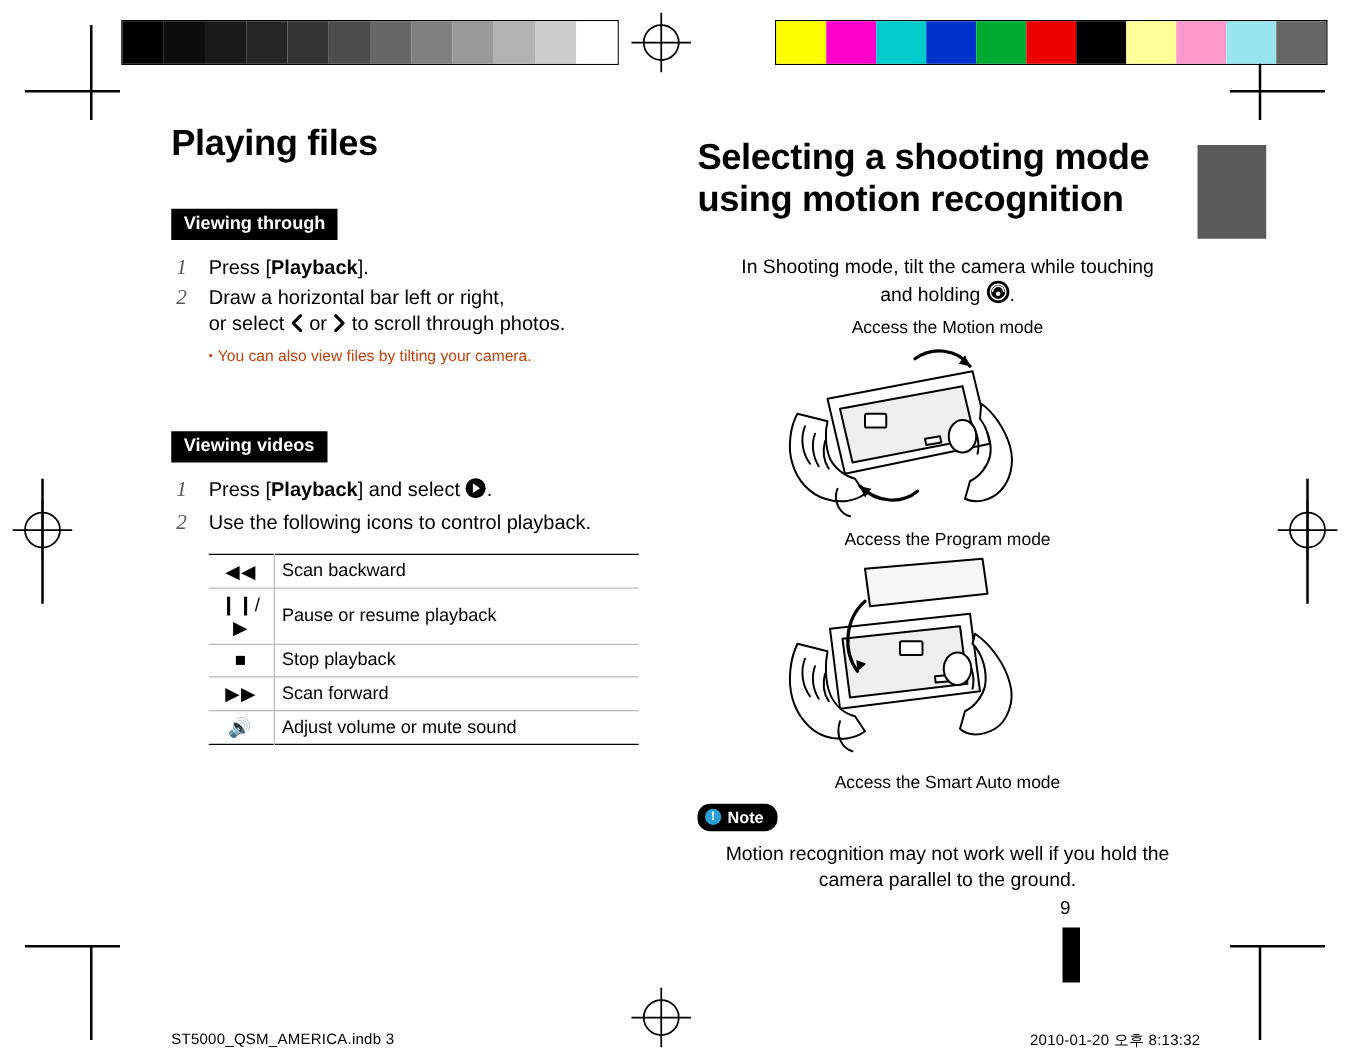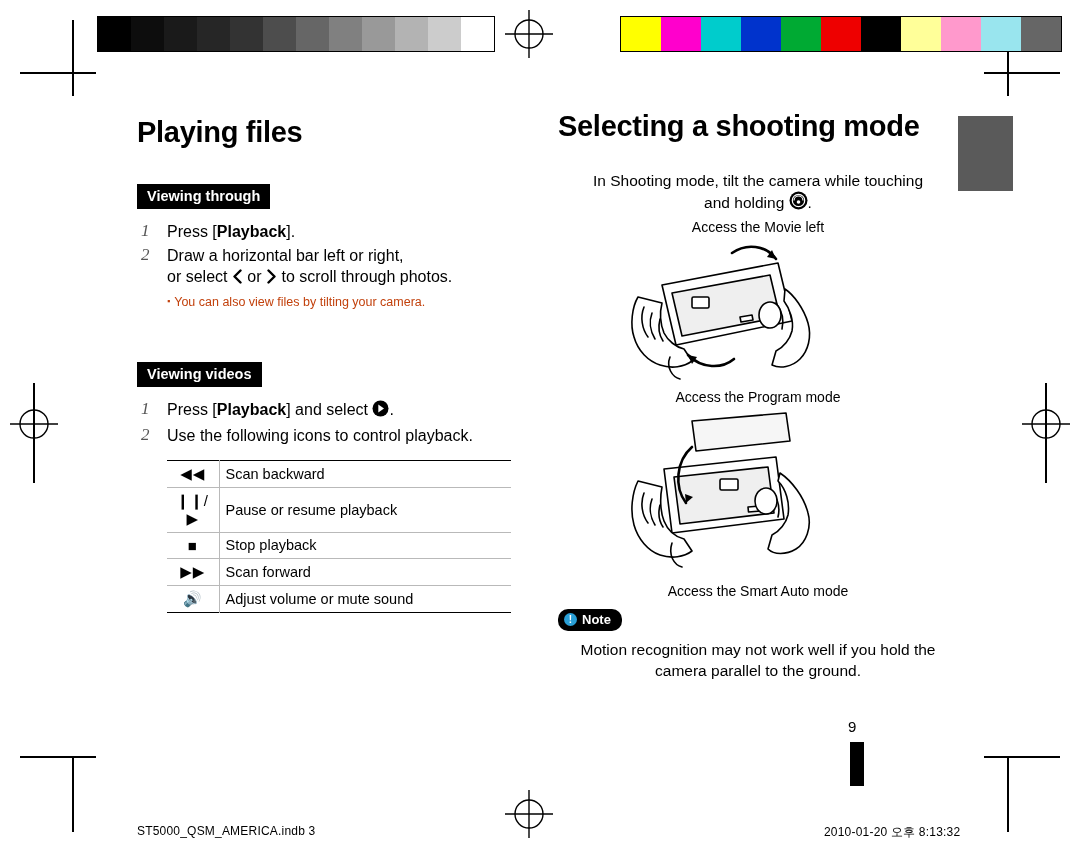--- a/index.html
+++ b/index.html
@@ -17,21 +17,21 @@
   
   .crop { position:absolute; background:#000; }
 
   
   .bar-gray { position:absolute; left:97px; top:16px; display:flex; border:1px solid #000; }
   .bar-gray div { width:33px; height:34px; }
   .bar-color { position:absolute; left:620px; top:16px; display:flex; border:1px solid #000;}
   .bar-color div { width:40px; height:34px; }
 
   
-  .col-left { position:absolute; left:137px; top:116px; width:380px; }
+  .col-left { position:absolute; left:137px; top:99px; width:380px; }
   .col-right { position:absolute; left:558px; top:110px; width:400px; }
 
   h1.title {
     font-size:29px; font-weight:bold; margin:0 0 34px 0; letter-spacing:-0.3px;
     line-height:1.16;
   }
   h1.title.r { margin-bottom:26px; }
 
   .secthead {
     display:inline-block; background:#000; color:#fff;
@@ -241,35 +241,36 @@
             <td class="ic">🔊</td>
             <td>Adjust volume or mute sound</td>
           </tr>
         </tbody>
     </table>
   </div>
 
   <div class="col-right">
     <h1 class="title r">
       <span>Selecting a shooting mode</span><br>
+      <span>using motion recognition</span>
     </h1>
 
     <p class="para">
       <span>In Shooting mode, tilt the camera while touching</span><br>
       <span>and holding </span><span class="smallicon">
         <svg width="19" height="19" viewBox="0 0 19 19">
             <circle cx="9.5" cy="9.5" r="9" fill="#000"></circle>
             <circle cx="9.5" cy="9.5" r="6.2" fill="none" stroke="#fff" stroke-width="1.2"></circle>
             <path d="M5 9.5 A4.5 4.5 0 0 1 14 9.5" fill="none" stroke="#fff" stroke-width="1.2"></path>
             <circle cx="9.5" cy="11" r="1.8" fill="#fff"></circle>
           </svg>
       </span><span>.</span>
     </p>
 
-    <div class="caption">Access the Movie left</div>
+    <div class="caption">Access the Motion mode</div>
 
     
     <div style="position:relative;height:148px;">
       <svg width="330" height="148" viewBox="0 0 330 148" style="position:absolute;left:22px;top:0;">
         <g fill="none" stroke="#000" stroke-width="1.6" stroke-linecap="round" stroke-linejoin="round">
 
           <path d="M82 48 L198 26 L212 84 L96 108 Z" fill="#fff"></path>
           <path d="M92 56 L190 38 L200 80 L102 99 Z" fill="#efefef"></path>
 
           <rect x="112" y="60" width="17" height="11" rx="1.5" fill="#fff"></rect>

